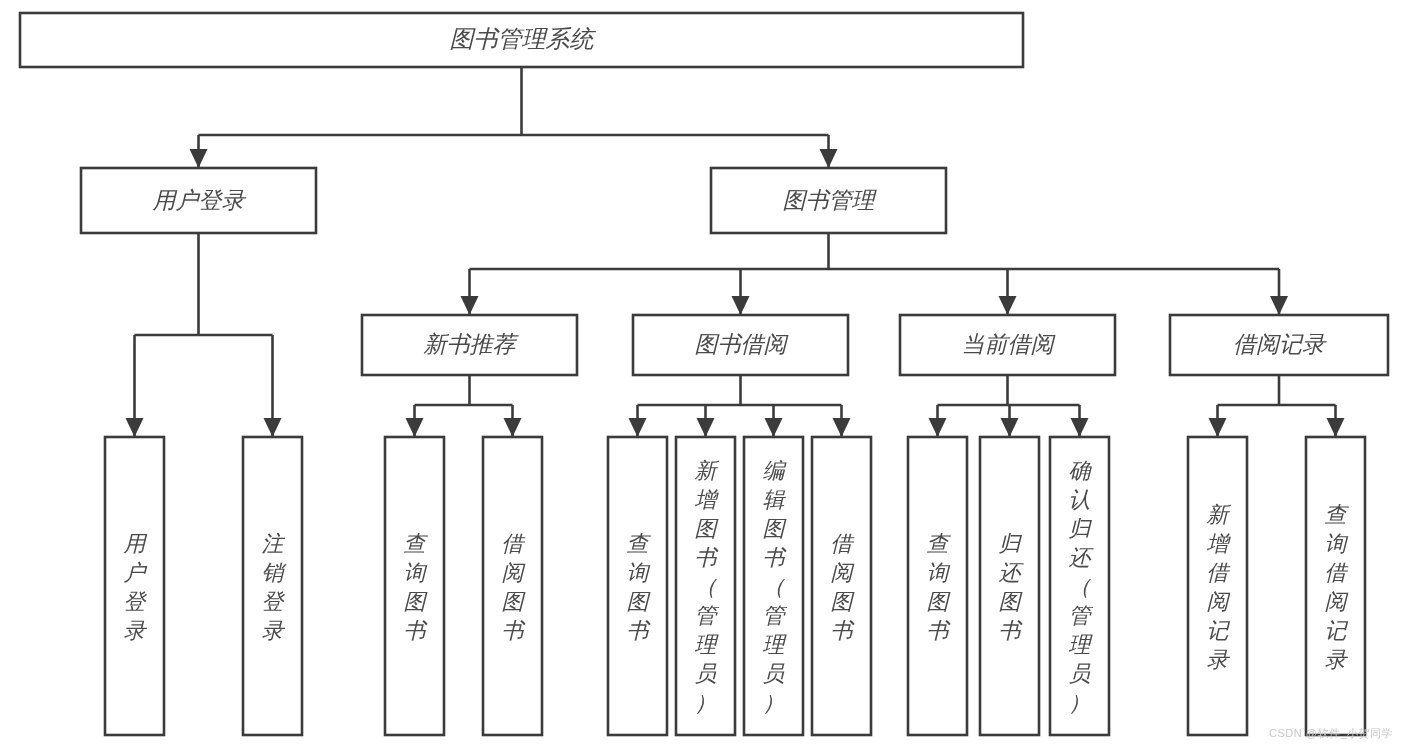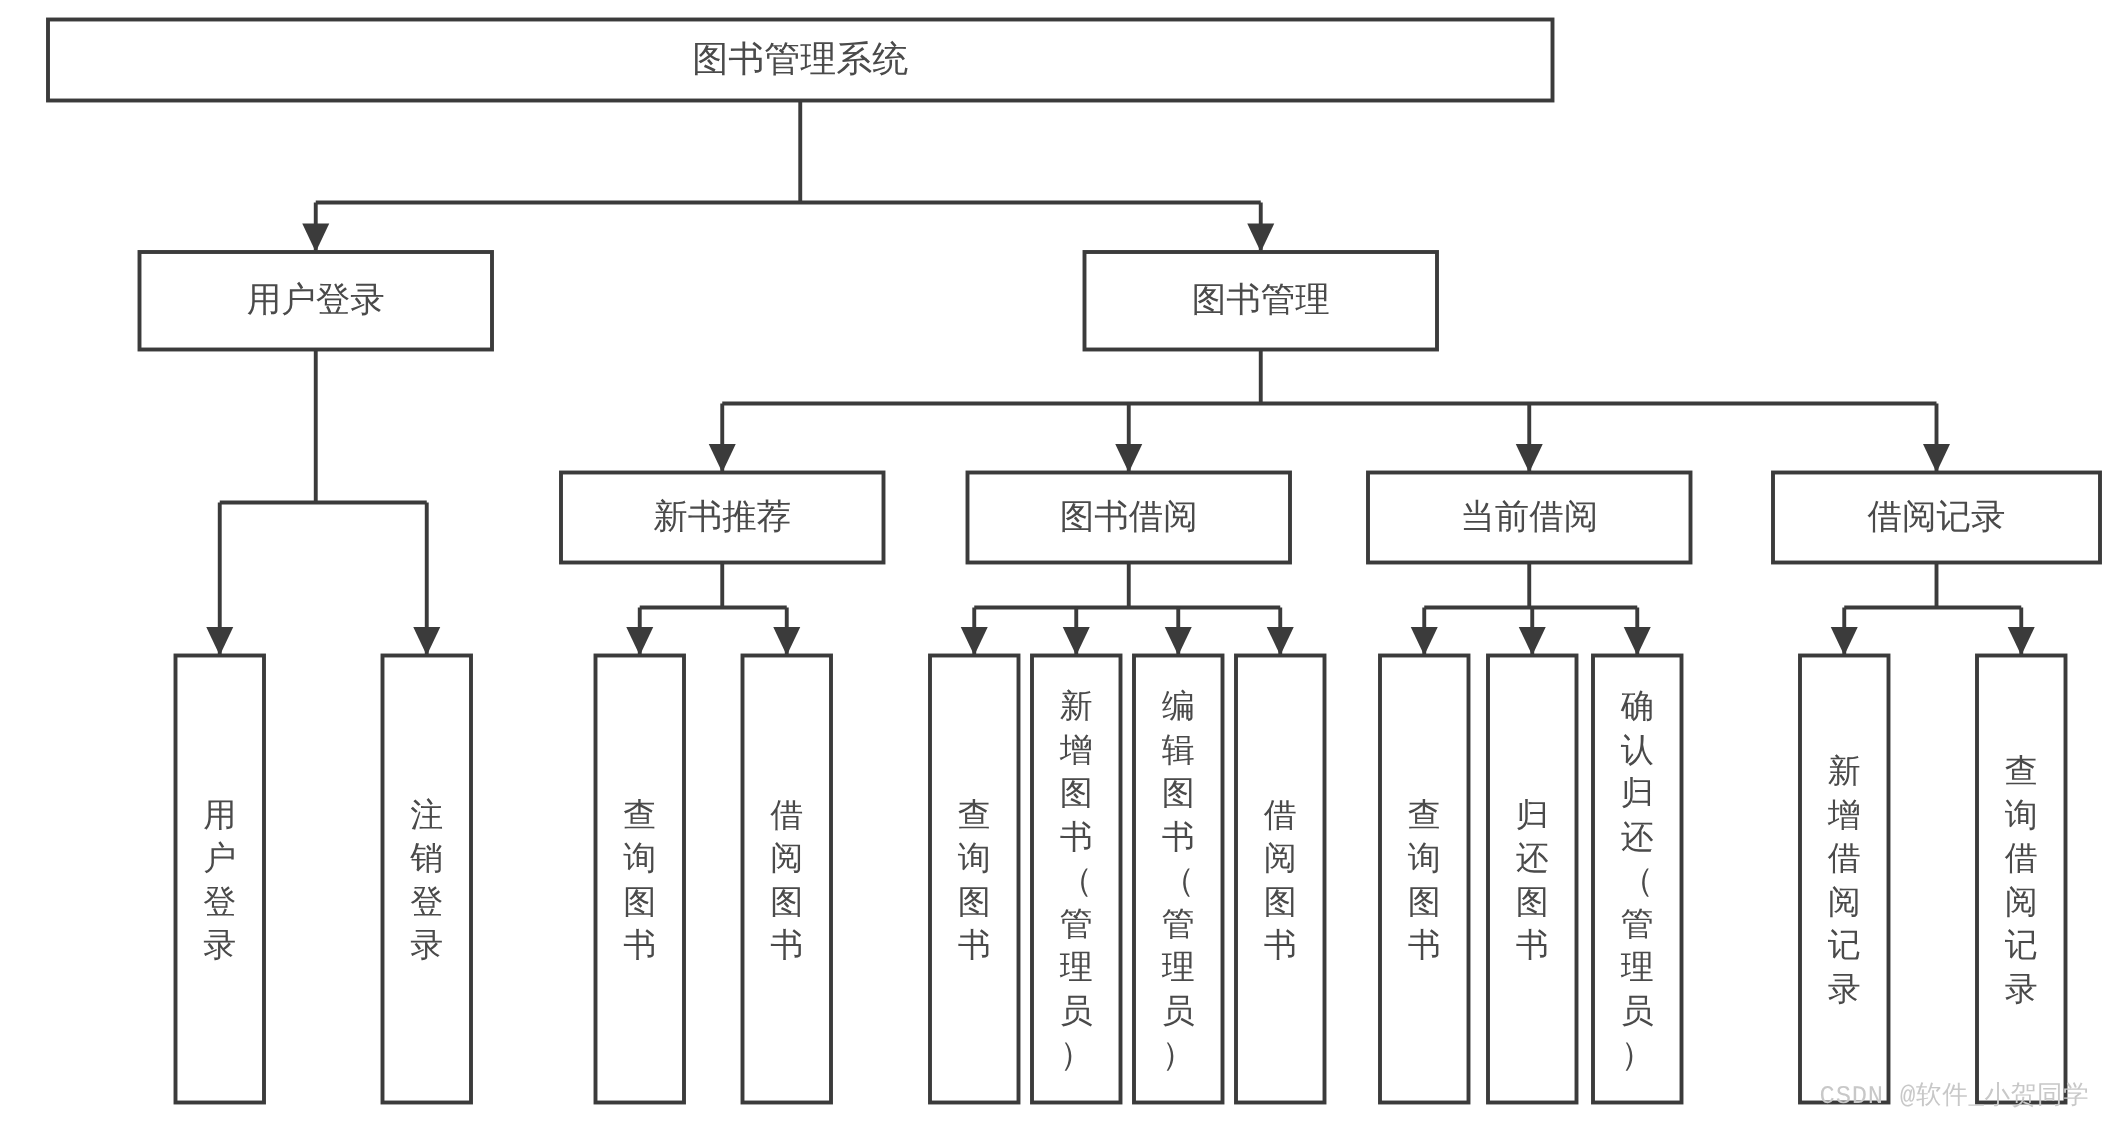--- a/index.html
+++ b/index.html
@@ -1,21 +1,21 @@
 <!DOCTYPE html>
 <html><head>
 <meta charset="utf-8">
 <style>
   html,body{margin:0;padding:0;background:#ffffff;}
   body{
     width:1405px;height:747px;overflow:hidden;
     font-family:"Liberation Sans","DejaVu Sans",sans-serif;
     position:relative;
   }
-  #diagram-root{position:absolute;left:12px;top:0;width:1135px;height:747px;}
+  #diagram-root{position:absolute;left:0;top:0;width:1135px;height:747px;font-style:italic;}
   svg{display:block;}
   .node-box{fill:#ffffff;stroke:#3b3b3b;stroke-width:2.6;}
   .edge{stroke:#3b3b3b;stroke-width:2.6;fill:none;}
   .arrow-head{fill:#3b3b3b;stroke:none;}
   .node-label{
     fill:#4a4a4a;
     font-family:"Liberation Sans","DejaVu Sans",sans-serif;
     font-size:22px;
     text-anchor:middle;
     dominant-baseline:middle;
@@ -25,22 +25,22 @@
   .vlabel{
     fill:#4a4a4a;
     font-family:"Liberation Sans","DejaVu Sans",sans-serif;
     font-size:22px;
     text-anchor:middle;
   }
   .watermark{
     position:absolute;
     right:12px;bottom:6px;
     color:#c8c8c8;
-    font-size:17px;
-    font-family:Liberation Mono, monospace;
+    font-size:11px;
+    font-family:Liberation Sans, sans-serif;
     letter-spacing:0.5px;
     white-space:nowrap;
     user-select:none;
   }
 </style>
 </head>
 <body>
 
 <div id="diagram-root">
   <svg id="tree-svg" width="1405" height="747" viewBox="0 0 1405 747" xmlns="http://www.w3.org/2000/svg">

